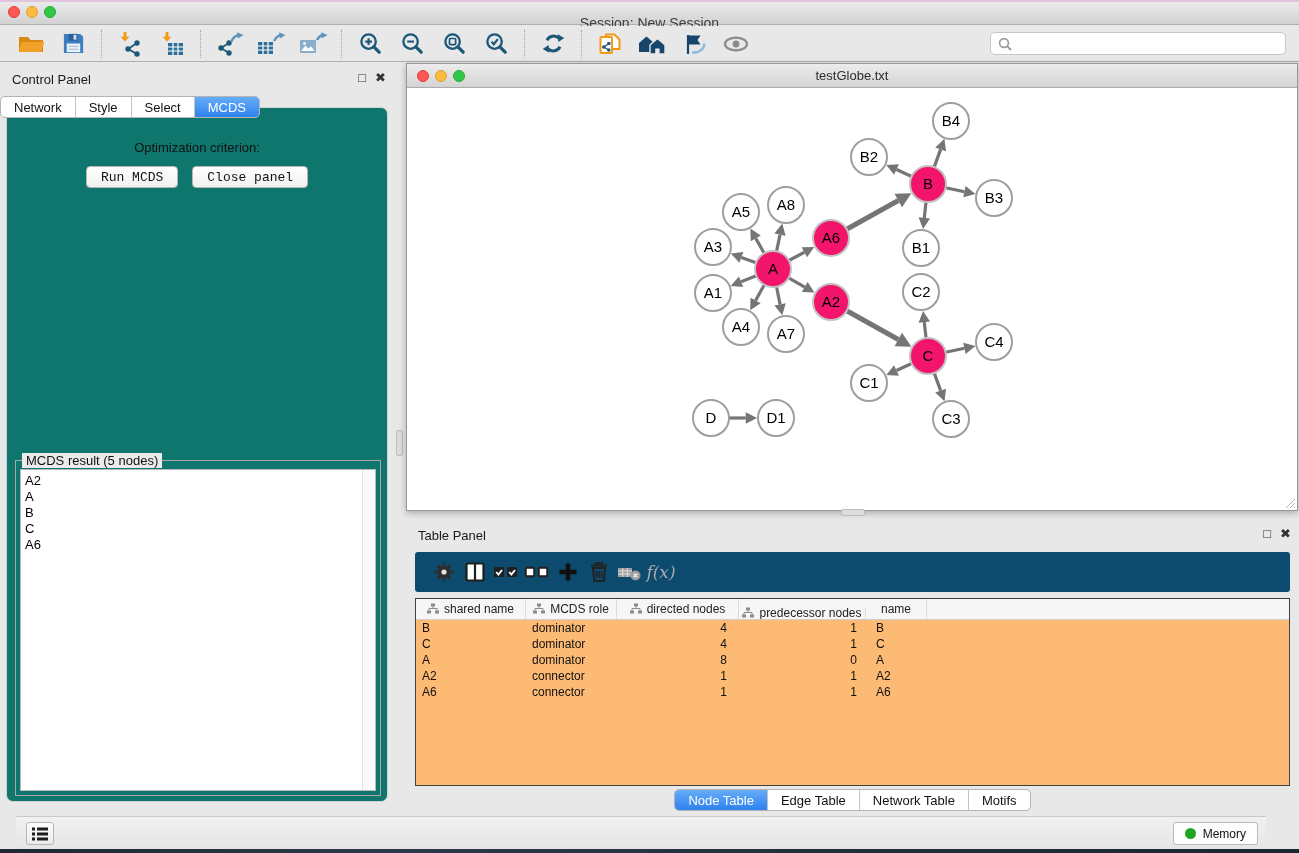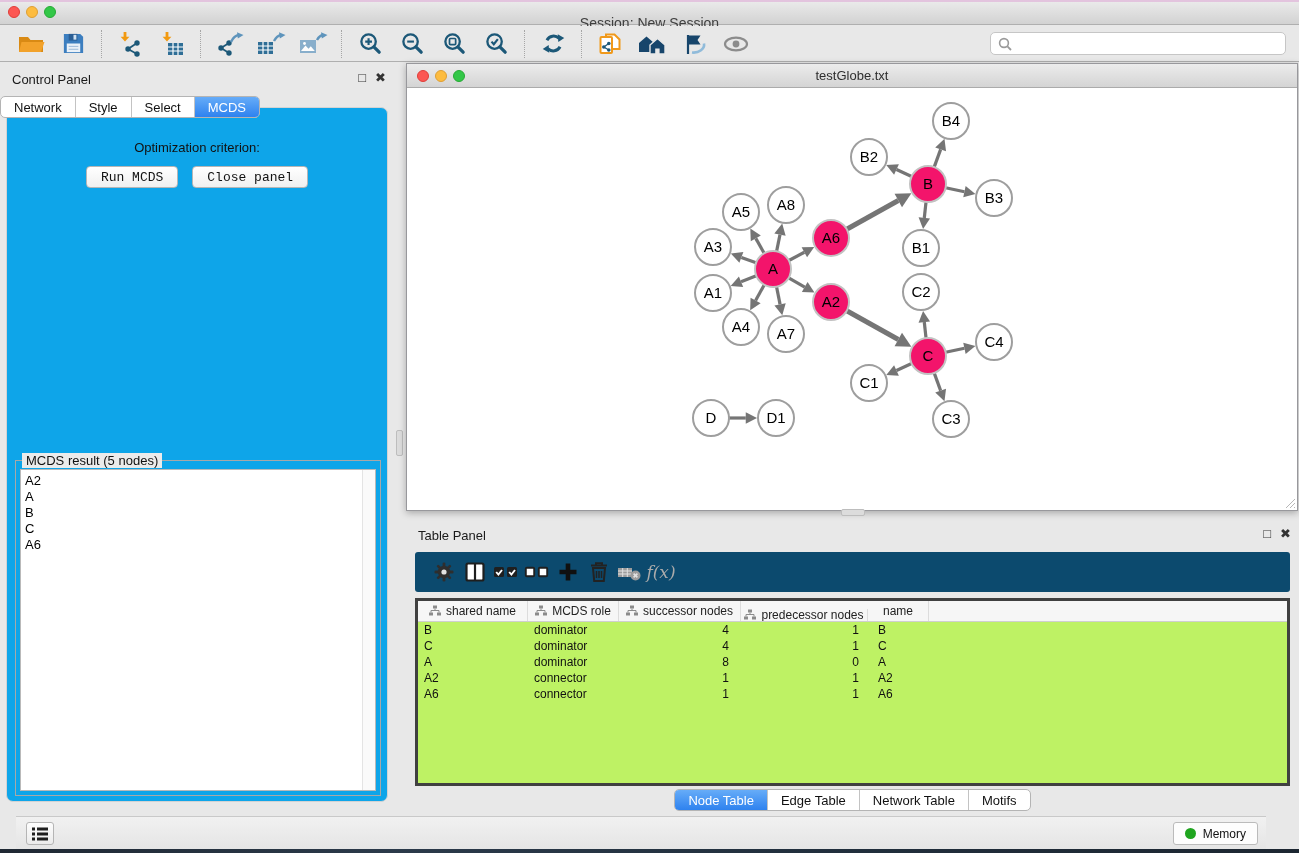--- a/index.html
+++ b/index.html
@@ -33,21 +33,21 @@
   .panel-btns { position:absolute; right:8px; top:7px; display:flex; gap:9px; font-size:13px; color:#333; }
   .panel-btns span { cursor:default; }
 
   .seg { display:inline-flex; border:1px solid #B4B4B4; border-radius:5px; background:#fff; height:22px; overflow:hidden; }
   .seg-tab { padding:0 13px; line-height:21px; font-size:13px; color:#111; border-right:1px solid #C3C3C3; white-space:nowrap; }
   .seg-tab:last-child { border-right:none; }
   .seg-tab.active { background:linear-gradient(#66ACF8,#2E82EF); color:#fff; }
 
   .cp-tabs { position:absolute; top:33px; left:0; right:0; display:flex; justify-content:flex-start; z-index:2; }
   .cp-box { position:absolute; left:6px; right:6px; top:44px; bottom:8px;
-    background:#0ea5e9; border:1px solid #D3D3D3; border-radius:7px; }
+    background:#0f766e; border:1px solid #D3D3D3; border-radius:7px; }
   .cp-opt-label { margin-top:32px; text-align:center; font-size:13px; color:#111; }
   .cp-select-wrap { display:flex; justify-content:center; margin-top:9px; }
   .select { width:307px; height:23px; background:#fff; border:1px solid #B6B6B6; border-radius:4px;
     position:relative; font-size:13px; line-height:21px; padding-left:8px; }
   .select .stepper { position:absolute; right:0; top:-1px; bottom:-1px; width:20px;
     background:linear-gradient(#6FB1F8,#2E7FED); border-radius:0 4px 4px 0; color:#fff;
     display:flex; flex-direction:column; align-items:center; justify-content:center; font-size:7px; line-height:7px; }
   .cp-buttons { display:flex; justify-content:center; gap:14px; margin-top:11px; }
   .btn { height:22px; padding:0 14px; background:linear-gradient(#FFFFFF,#F0F0F0);
     border:1px solid #B6B6B6; border-radius:4px; font-size:13px; color:#111; font-family:Liberation Mono, monospace; }
@@ -74,21 +74,21 @@
   #graph { position:absolute; left:0; top:24px; }
   .grip { position:absolute; right:1px; bottom:1px; }
 
   
   .table-panel { position:absolute; left:406px; top:519px; width:893px; height:297px; }
   .tp-toolbar { position:absolute; left:9px; top:33px; width:875px; height:40px; background:#0c4a6e;
     border-radius:3px; display:flex; align-items:center; padding-left:14px; gap:1px; }
   .tpi { width:30px; height:30px; display:flex; align-items:center; justify-content:center; }
   .fx { font:italic 17px "DejaVu Serif", serif; color:#ABABAB; }
 
-  .ttable { position:absolute; left:9px; top:79px; width:875px; height:188px; background:#bef264; border:3px solid #404040; }
+  .ttable { position:absolute; left:9px; top:79px; width:875px; height:188px; background:#fdba74; border:1px solid #404040; }
   .t-head { display:flex; height:21px; background:#F6F6F6; border-bottom:1px solid #CFCFCF; }
   .t-hcell { display:flex; align-items:center; justify-content:center; gap:5px; font-size:12px; color:#222;
     border-right:1px solid #DCDCDC; overflow:hidden; white-space:nowrap; }
   .t-hcell.filler { flex:1; border-right:none; }
   .t-row { display:flex; height:16px; align-items:center; }
   .t-cell { font-size:12px; color:#111; overflow:hidden; white-space:nowrap; }
 
   .tp-tabs { position:absolute; left:0; right:0; top:270px; display:flex; justify-content:center; }
 
   
@@ -586,21 +586,21 @@
           </svg>
           <span>MCDS role</span>
         </div>
         <div class="t-hcell" style="width: 122px;">
           <svg width="12" height="12" viewBox="0 0 12 12">
             <rect x="4" y="0.5" width="4" height="3" fill="#8B8B8B"></rect>
             <rect x="0" y="7.5" width="4" height="3" fill="#8B8B8B"></rect>
             <rect x="8" y="7.5" width="4" height="3" fill="#8B8B8B"></rect>
             <path d="M6 3.5 V5.5 M2 7.5 V5.5 H10 V7.5" stroke="#8B8B8B" fill="none"></path>
           </svg>
-          <span>successor nodes</span>
+          <span>directed nodes</span>
         </div>
         <div class="t-hcell" style="width: 127px; margin-top: 8px;">
           <svg width="12" height="12" viewBox="0 0 12 12">
             <rect x="4" y="0.5" width="4" height="3" fill="#8B8B8B"></rect>
             <rect x="0" y="7.5" width="4" height="3" fill="#8B8B8B"></rect>
             <rect x="8" y="7.5" width="4" height="3" fill="#8B8B8B"></rect>
             <path d="M6 3.5 V5.5 M2 7.5 V5.5 H10 V7.5" stroke="#8B8B8B" fill="none"></path>
           </svg>
           <span>predecessor nodes</span>
         </div>

